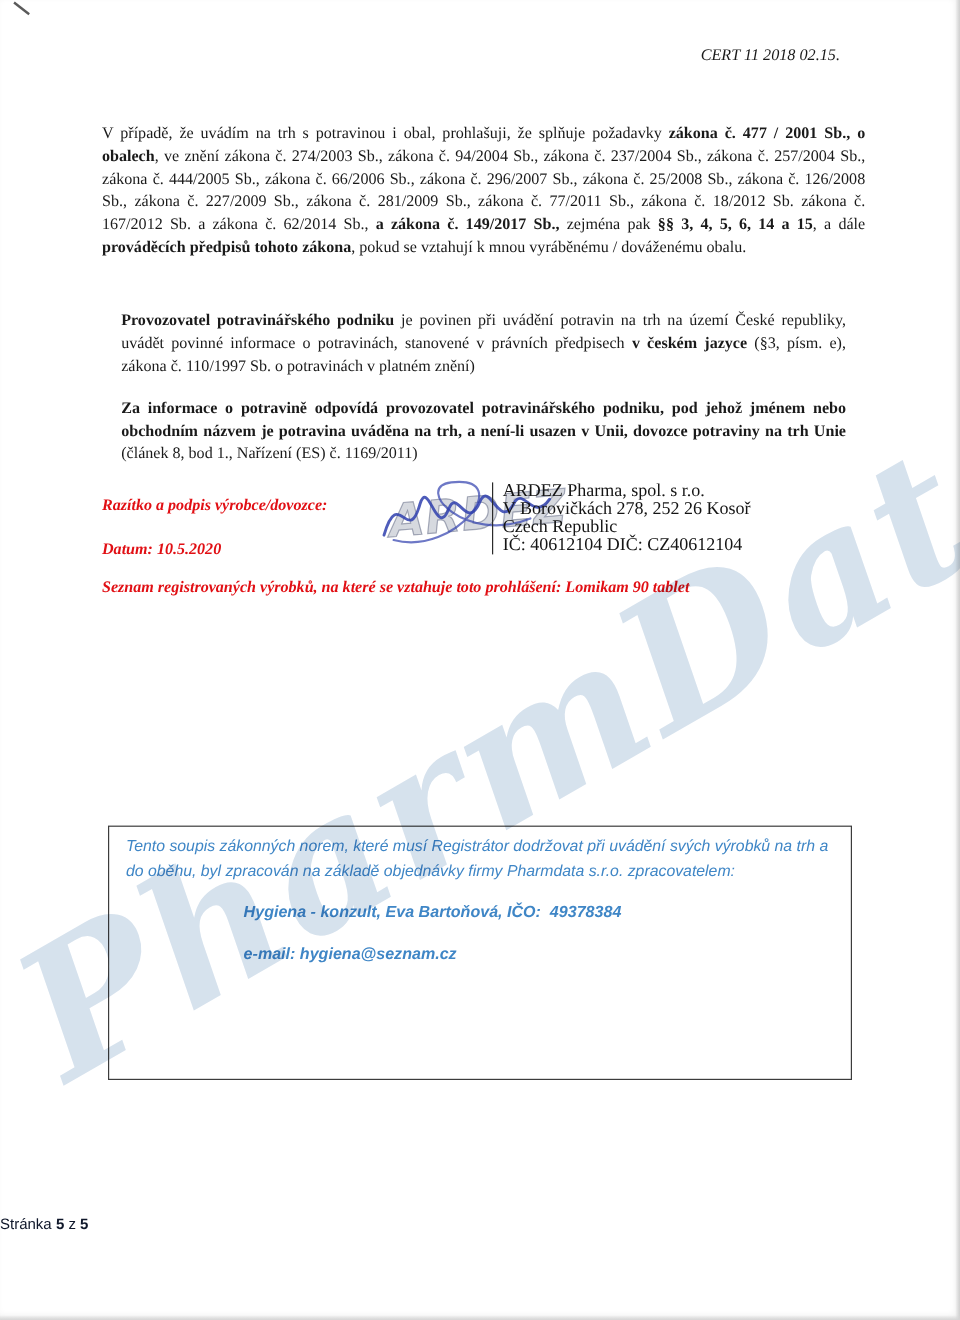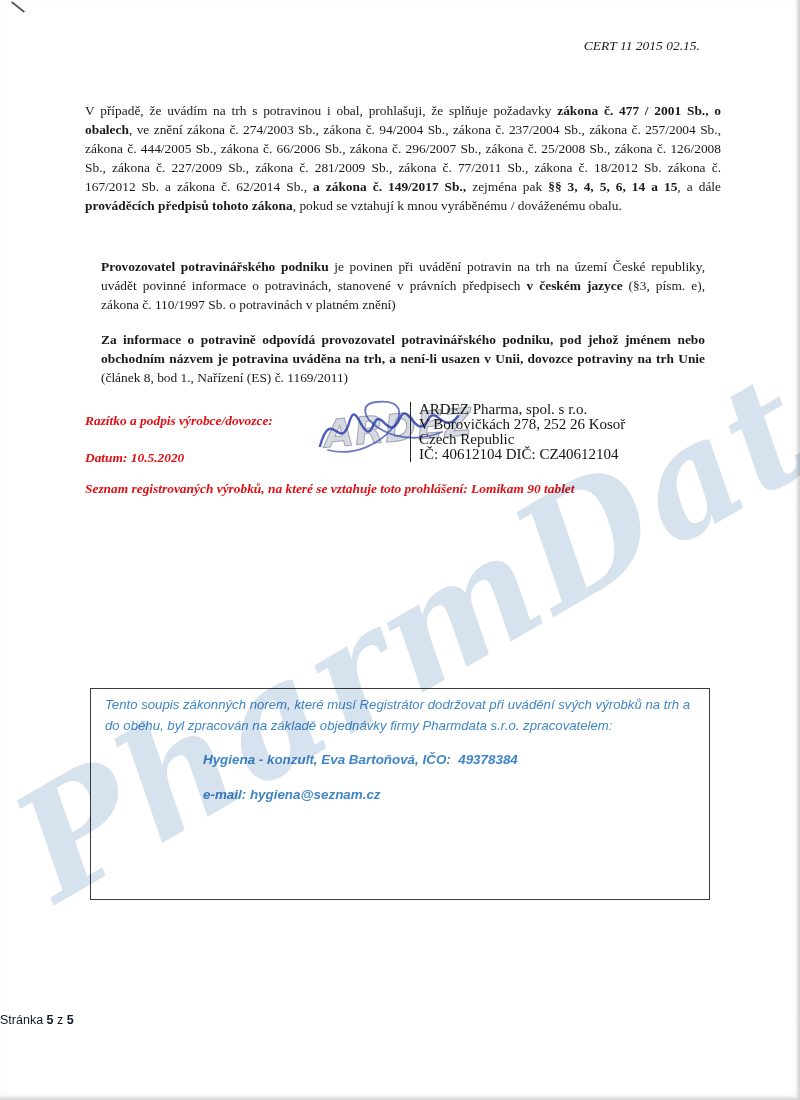--- a/index.html
+++ b/index.html
@@ -96,21 +96,21 @@
 <body>
 
 <div class="page">
 
   <div class="corner-mark"></div>
   <div class="edge-shade"></div>
   <div class="bottom-shade"></div>
 
   <div class="content">
 
-    <div class="doc-code">CERT 11 2015 02.15.</div>
+    <div class="doc-code">CERT 11 2018 02.15.</div>
 
     <p class="intro"><span>V případě, že uvádím na trh s potravinou i obal, prohlašuji, že splňuje požadavky </span><span class="run-b">zákona č. 477 / 2001 Sb., o obalech</span><span>, ve znění zákona č. 274/2003 Sb., zákona č. 94/2004 Sb., zákona č. 237/2004 Sb., zákona č. 257/2004 Sb., zákona č. 444/2005 Sb., zákona č. 66/2006 Sb., zákona č. 296/2007 Sb., zákona č. 25/2008 Sb., zákona č. 126/2008 Sb., zákona č. 227/2009 Sb., zákona č. 281/2009 Sb., zákona č. 77/2011 Sb., zákona č. 18/2012 Sb. zákona č. 167/2012 Sb. a zákona č. 62/2014 Sb., </span><span class="run-b">a zákona č. 149/2017 Sb.,</span><span> zejména pak </span><span class="run-b">§§ 3, 4, 5, 6, 14 a 15</span><span>, a dále </span><span class="run-b">prováděcích předpisů tohoto zákona</span><span>, pokud se vztahují k mnou vyráběnému / dováženému obalu.</span></p>
 
     <div class="section">
       <p><span class="run-b">Provozovatel potravinářského podniku</span><span> je povinen při uvádění potravin na trh na území České republiky, uvádět povinné informace o potravinách, stanovené v právních předpisech </span><span class="run-b">v českém jazyce</span><span> (§3, písm. e), zákona č. 110/1997 Sb. o potravinách v platném znění)</span></p>
       <p><span class="run-b">Za informace o potravině odpovídá provozovatel potravinářského podniku, pod jehož jménem nebo obchodním názvem je potravina uváděna na trh, a není-li usazen v Unii, dovozce potraviny na trh Unie</span><span> (článek 8, bod 1., Nařízení (ES) č. 1169/2011)</span></p>
     </div>
 
     <div class="red stamp-label">Razítko a podpis výrobce/dovozce:</div>
 

